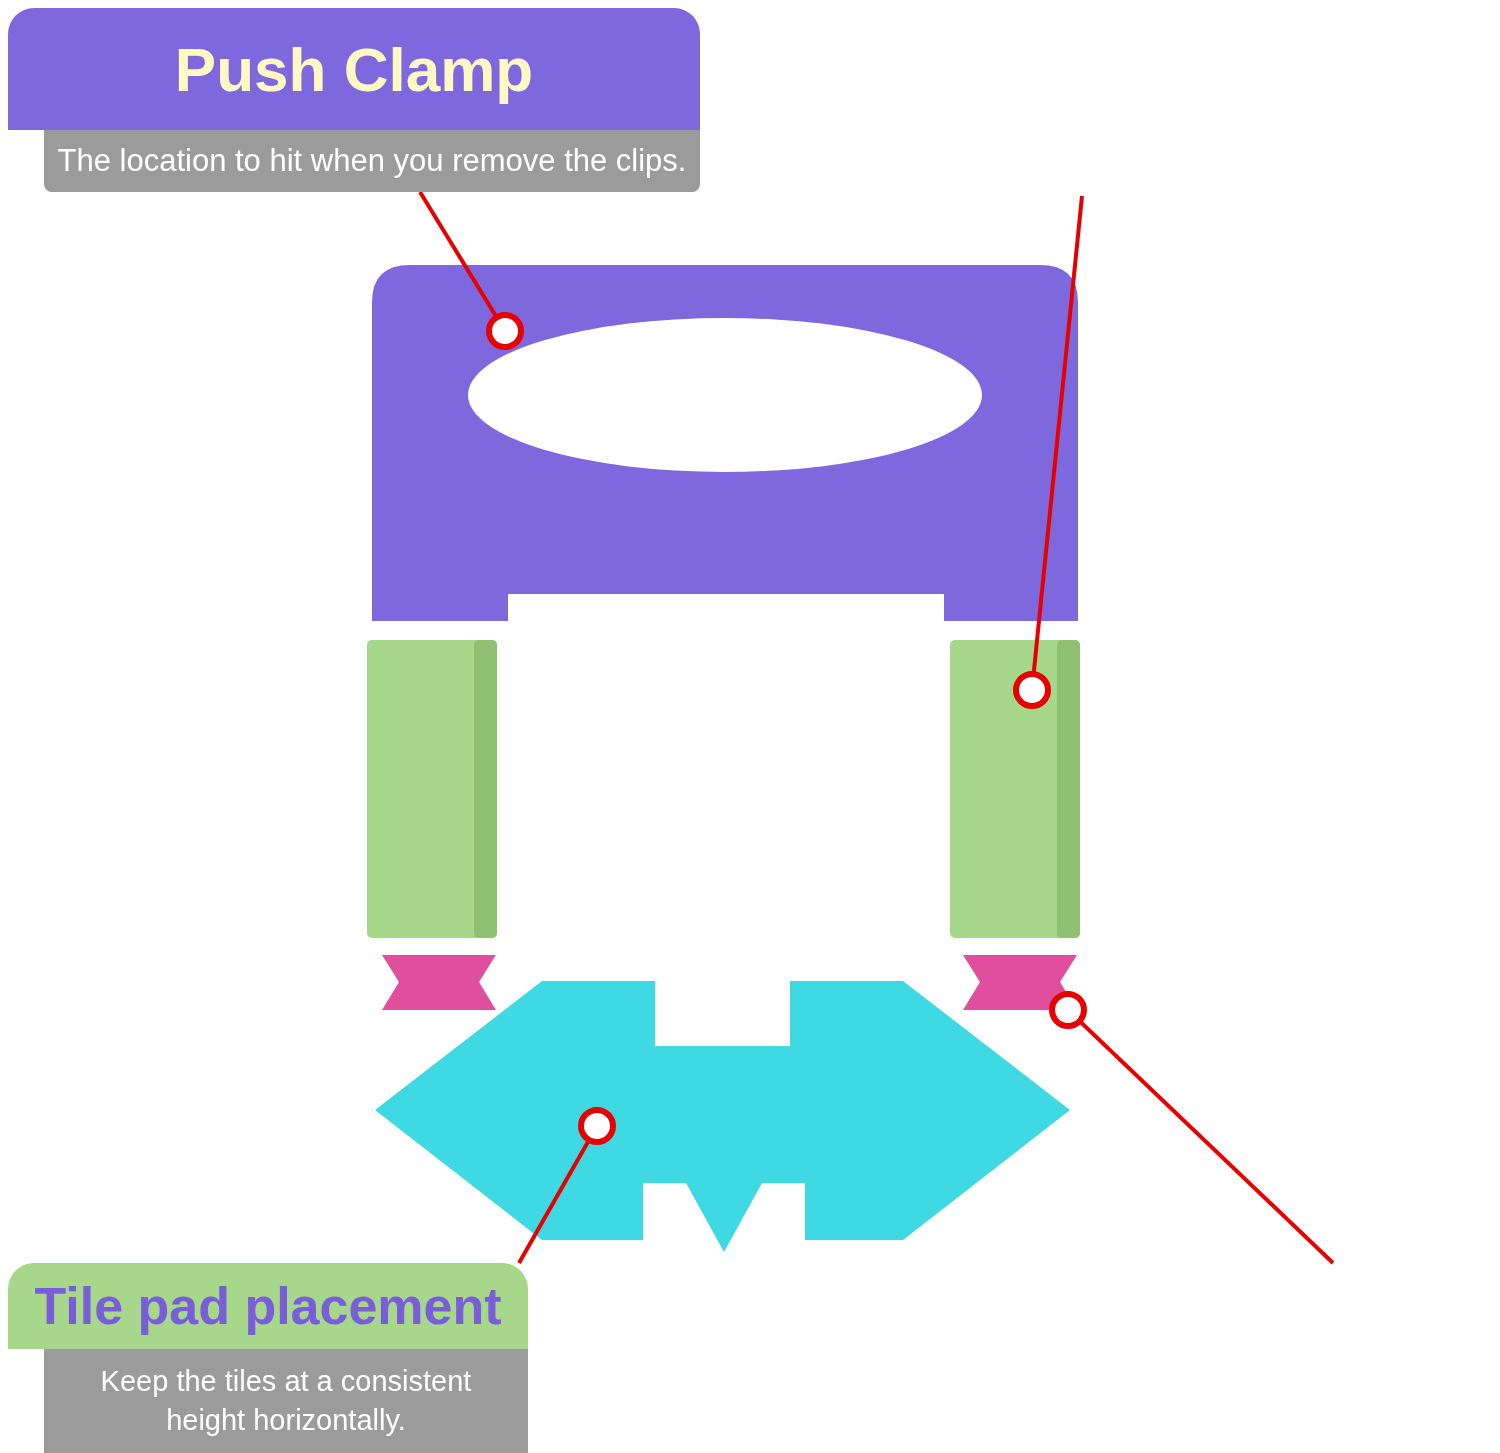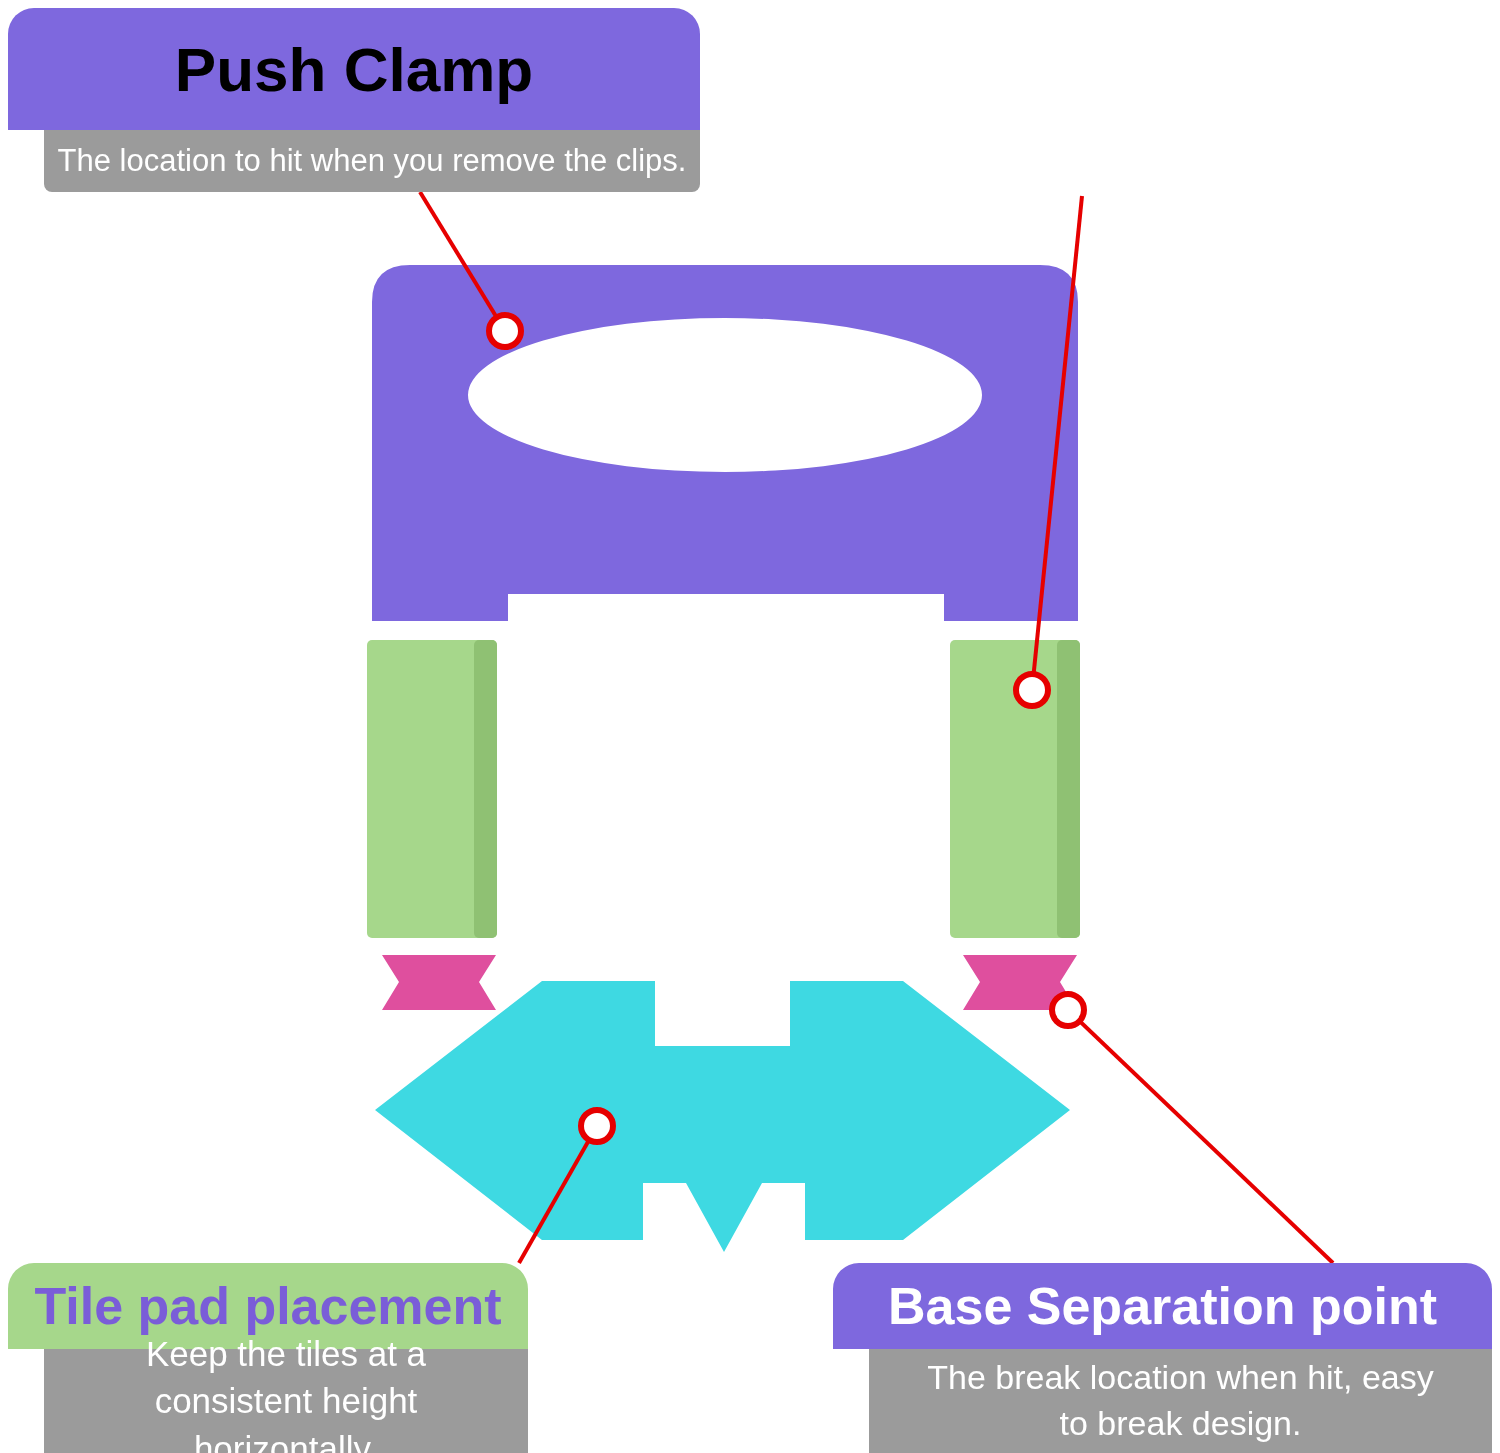--- a/index.html
+++ b/index.html
@@ -21,40 +21,40 @@
   .callout .subbar {
     background: #9b9b9b; color: #ffffff;
     display: flex; align-items: center; justify-content: center;
     text-align: center;
     margin-left: 36px;
   }
 
   
   .c-tl { left: 8px; top: 8px; width: 692px; }
   .c-tl .header {
-    height: 122px; background: #7e68de; color: #000000;
+    height: 122px; background: #7e68de; color: #fef9c3;
     font-size: 62px; border-radius: 26px 26px 0 0;
   }
   .c-tl .subbar { height: 62px; font-size: 31px; border-radius: 0 0 8px 8px; }
 
   
   .c-tr { left: 855px; top: 8px; width: 637px; }
   .c-tr .header {
     height: 122px; background: #a6d78b; color: #7a5dd8;
     font-size: 62px; border-radius: 26px 26px 0 0;
   }
   .c-tr .subbar { height: 62px; font-size: 31px; border-radius: 0 0 8px 8px; }
 
   
   .c-bl { left: 8px; top: 1263px; width: 520px; }
   .c-bl .header {
     height: 86px; background: #a6d78b; color: #7a5dd8;
     font-size: 52px; border-radius: 26px 26px 0 0;
   }
-  .c-bl .subbar { height: 104px; font-size: 35px; line-height: 1.35; padding: 0 55px; }
+  .c-bl .subbar { height: 104px; font-size: 29px; line-height: 1.35; padding: 0 55px; }
 
   
   .c-br { left: 833px; top: 1263px; width: 659px; }
   .c-br .header {
     height: 86px; background: #7e68de; color: #ffffff;
     font-size: 52px; border-radius: 26px 26px 0 0;
   }
   .c-br .subbar { height: 104px; font-size: 34px; line-height: 1.35; padding: 0 45px; }
 </style>
 </head>
@@ -97,18 +97,14 @@
     <div class="header">Push Clamp</div>
     <div class="subbar">The location to hit when you remove the clips.</div>
   </div>
 
 
   <div class="callout c-bl">
     <div class="header">Tile pad placement</div>
     <div class="subbar">Keep the tiles at a consistent height horizontally.</div>
   </div>
 
-  <div class="callout c-br">
-    <div class="header">Base Separation point</div>
-    <div class="subbar">The break location when hit, easy to break design.</div>
-  </div>
 
 </div>
 
 </body></html>

